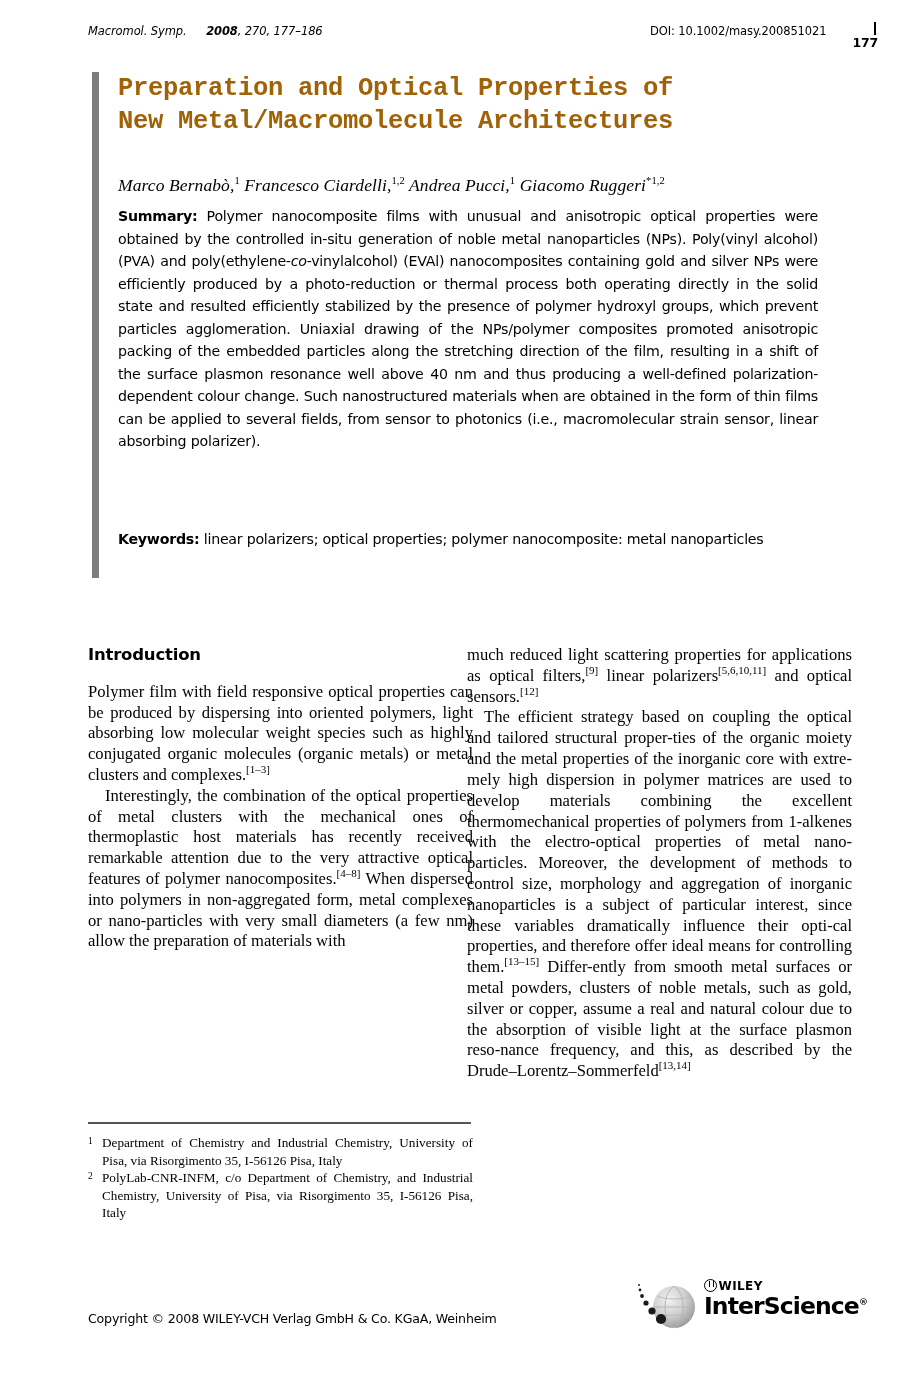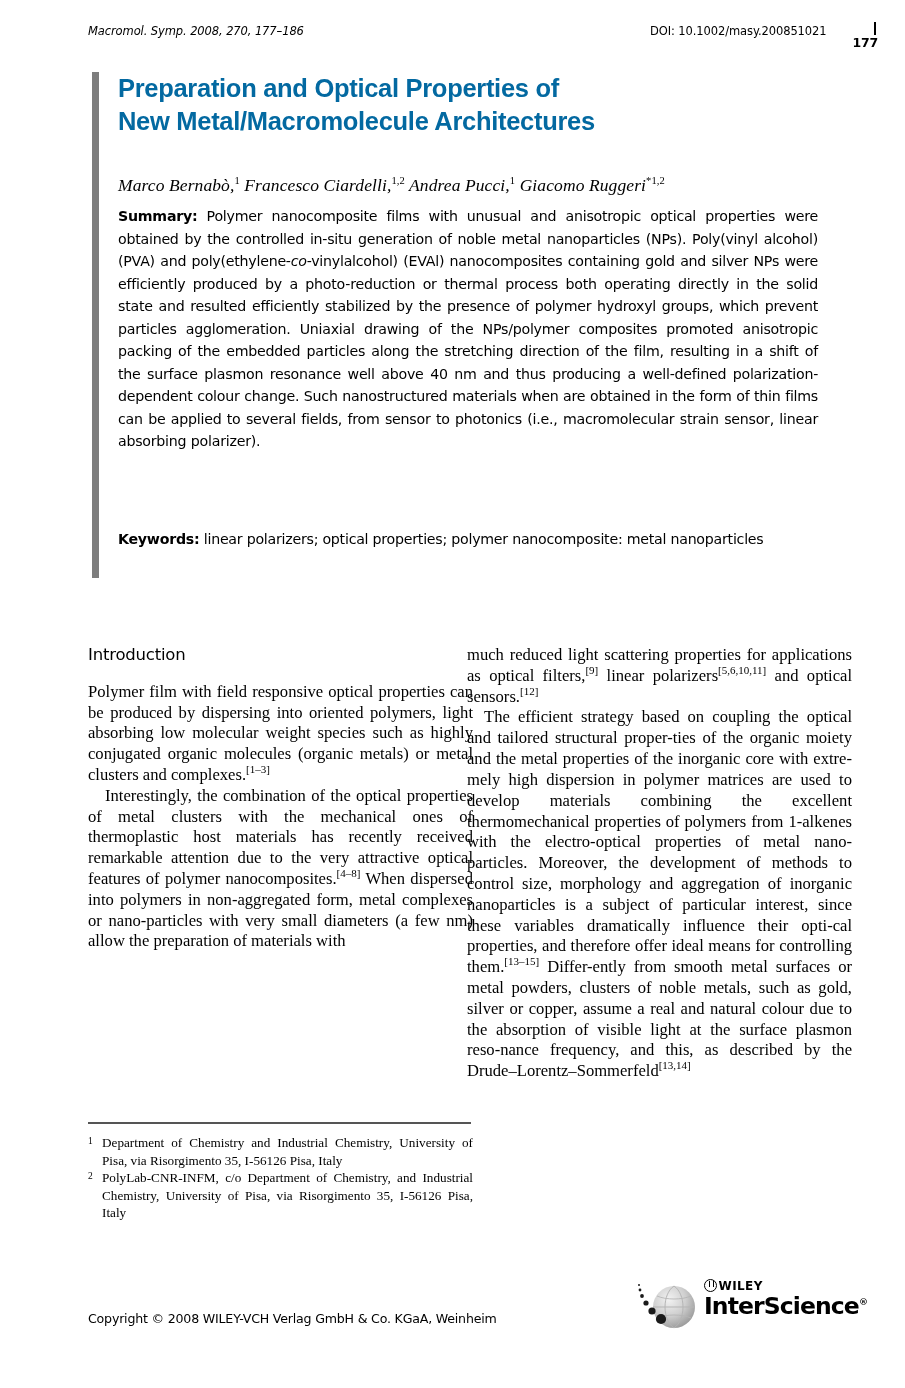--- a/index.html
+++ b/index.html
@@ -27,21 +27,21 @@
     align-items: baseline;
     justify-content: space-between;
   }
   .runhead-left {
     font-family: "DejaVu Sans", sans-serif;
     font-size: 11.5px;
     font-style: italic;
     letter-spacing: -0.1px;
     white-space: nowrap;
   }
-  .runhead-left b { font-weight: 400; font-style: italic; }
+  .runhead-left b { font-weight: 700; font-style: italic; margin-left: 16px; }
   .runhead-right {
     display: flex;
     align-items: baseline;
     white-space: nowrap;
   }
   .doi {
     font-family: "DejaVu Sans", sans-serif;
     font-size: 11.5px;
     letter-spacing: -0.1px;
   }
@@ -75,27 +75,27 @@
     height: 506px;
     background: #7d7d7d;
   }
   .titleblock {
     position: absolute;
     left: 118px;
     top: 72px;
     width: 760px;
   }
   .doc-title {
-    font-family: Liberation Sans, sans-serif;
+    font-family: Liberation Mono, monospace;
     font-size: 25.5px;
     font-weight: 700;
     line-height: 1.31;
     letter-spacing: -0.3px;
     margin: 0;
-    color: #0369a1;
+    color: #a16207;
   }
   .authors {
     font-family: "Liberation Serif", serif;
     font-style: italic;
     font-size: 17.5px;
     margin-top: 36px;
     letter-spacing: 0.1px;
     line-height: 1.2;
   }
   .authors sup {
@@ -142,21 +142,21 @@
     font-size: 16.6px;
     line-height: 1.255;
     text-align: justify;
   }
   .col-left  { left: 88px; }
   .col-right { left: 467px; }
 
   .section-head {
     font-family: "DejaVu Sans", sans-serif;
     font-size: 16.5px;
-    font-weight: 400;
+    font-weight: 700;
     margin: 0 0 16px 0;
     letter-spacing: -0.2px;
     text-align: left;
   }
   p.body-para {
     margin: 0;
     text-indent: 0;
     hyphens: none;
   }
   p.body-para.indent { text-indent: 17px; }

